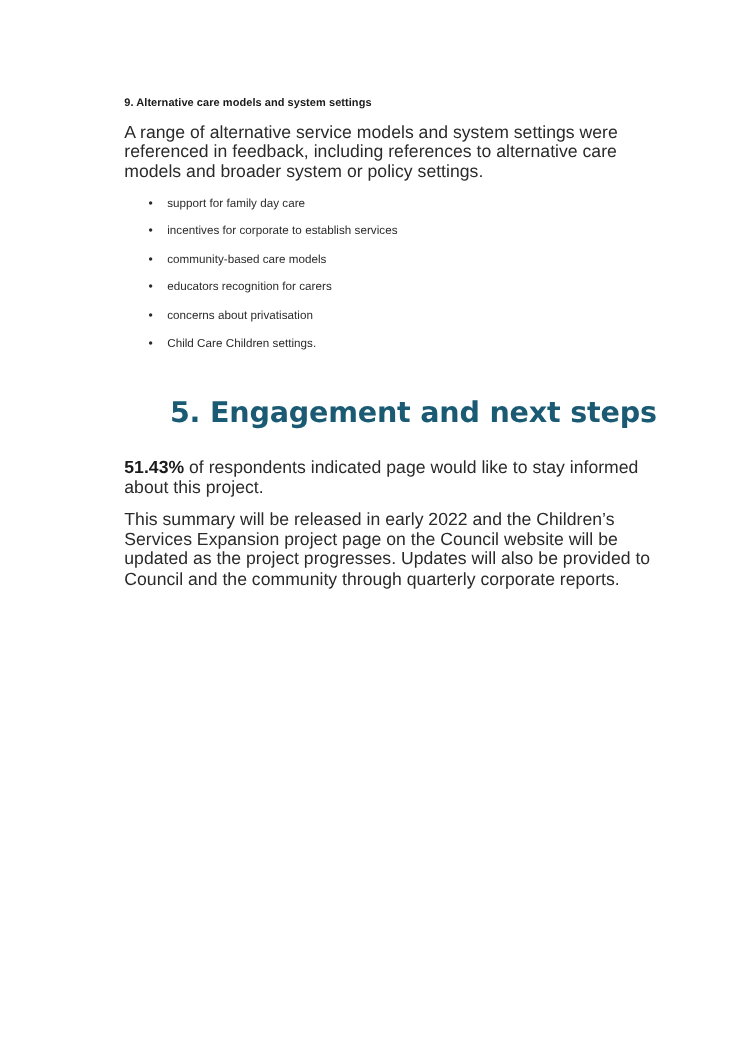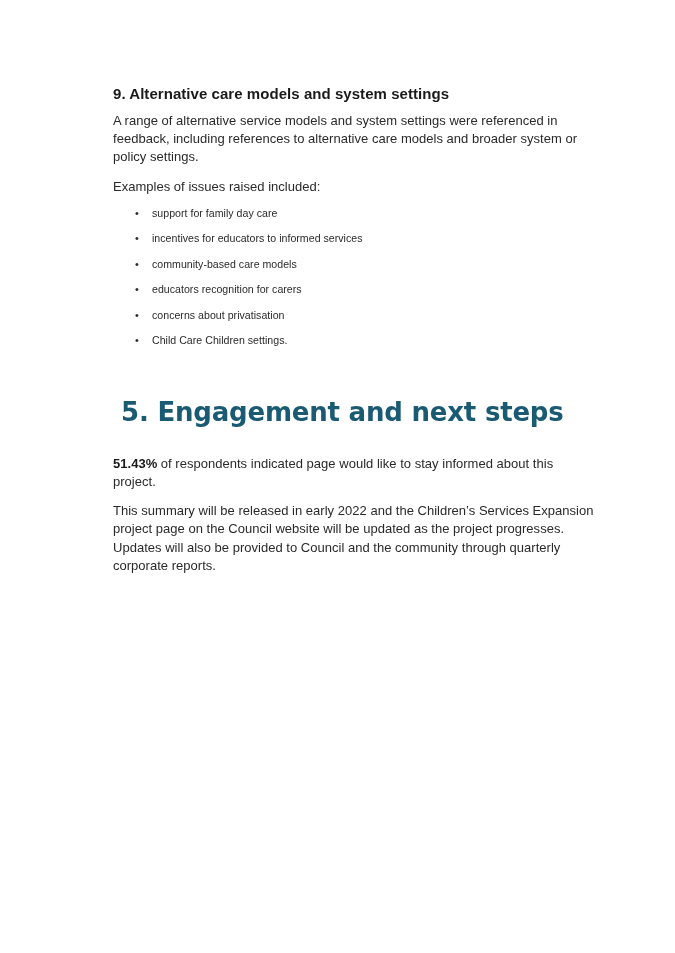--- a/index.html
+++ b/index.html
@@ -26,36 +26,36 @@
 
   .content {
     position: absolute;
     left: 113px;
     top: 86px;
     width: 484px;
   }
 
   
   .sub-heading {
-    font-size: 15px;
+    font-size: 10px;
     font-weight: bold;
     color: #1a1a1a;
     line-height: 15px;
     letter-spacing: 0.05px;
     margin: 0 0 11px 0;
   }
 
   
   .body-text {
-    font-size: 13px;
+    font-size: 16px;
     font-weight: normal;
     color: #2a2a2a;
     line-height: 18.2px;
     letter-spacing: 0.02px;
-    margin: 0 0 11px 0;
+    margin: 6px 0 11px 0;
   }
   .body-text.tight {
     margin-bottom: 10px;
   }
   .body-text b,
   .body-text .bold {
     font-weight: bold;
     color: #1a1a1a;
   }
 
@@ -84,48 +84,48 @@
   }
 
   
   .major-heading {
     font-family: "DejaVu Sans", sans-serif;
     font-size: 26px;
     font-weight: bold;
     color: #1a5a73;
     line-height: 32px;
     letter-spacing: -0.2px;
-    margin: 8px;
+    margin: 0;
     padding: 0;
     white-space: nowrap;
+    text-align: right;
   }
 
   .spacer-before-heading { height: 29px; }
   .spacer-after-heading  { height: 19px; }
 </style>
 </head>
 <body>
 
 <div class="page">
   <div class="content">
 
     <h2 class="sub-heading">9. Alternative care models and system settings</h2>
 
     <p class="body-text">A range of alternative service models and system settings were referenced in feedback, including references to alternative care models and broader system or policy settings.</p>
 
-    <p class="body-text tight">Examples of issues raised included:</p>
 
     <ul class="bullet-list">
       <li class="bullet-item">
         <span class="marker">•</span>
         <span class="label">support for family day care</span>
       </li>
       <li class="bullet-item">
         <span class="marker">•</span>
-        <span class="label">incentives for educators to informed services</span>
+        <span class="label">incentives for corporate to establish services</span>
       </li>
       <li class="bullet-item">
         <span class="marker">•</span>
         <span class="label">community-based care models</span>
       </li>
       <li class="bullet-item">
         <span class="marker">•</span>
         <span class="label">educators recognition for carers</span>
       </li>
       <li class="bullet-item">

